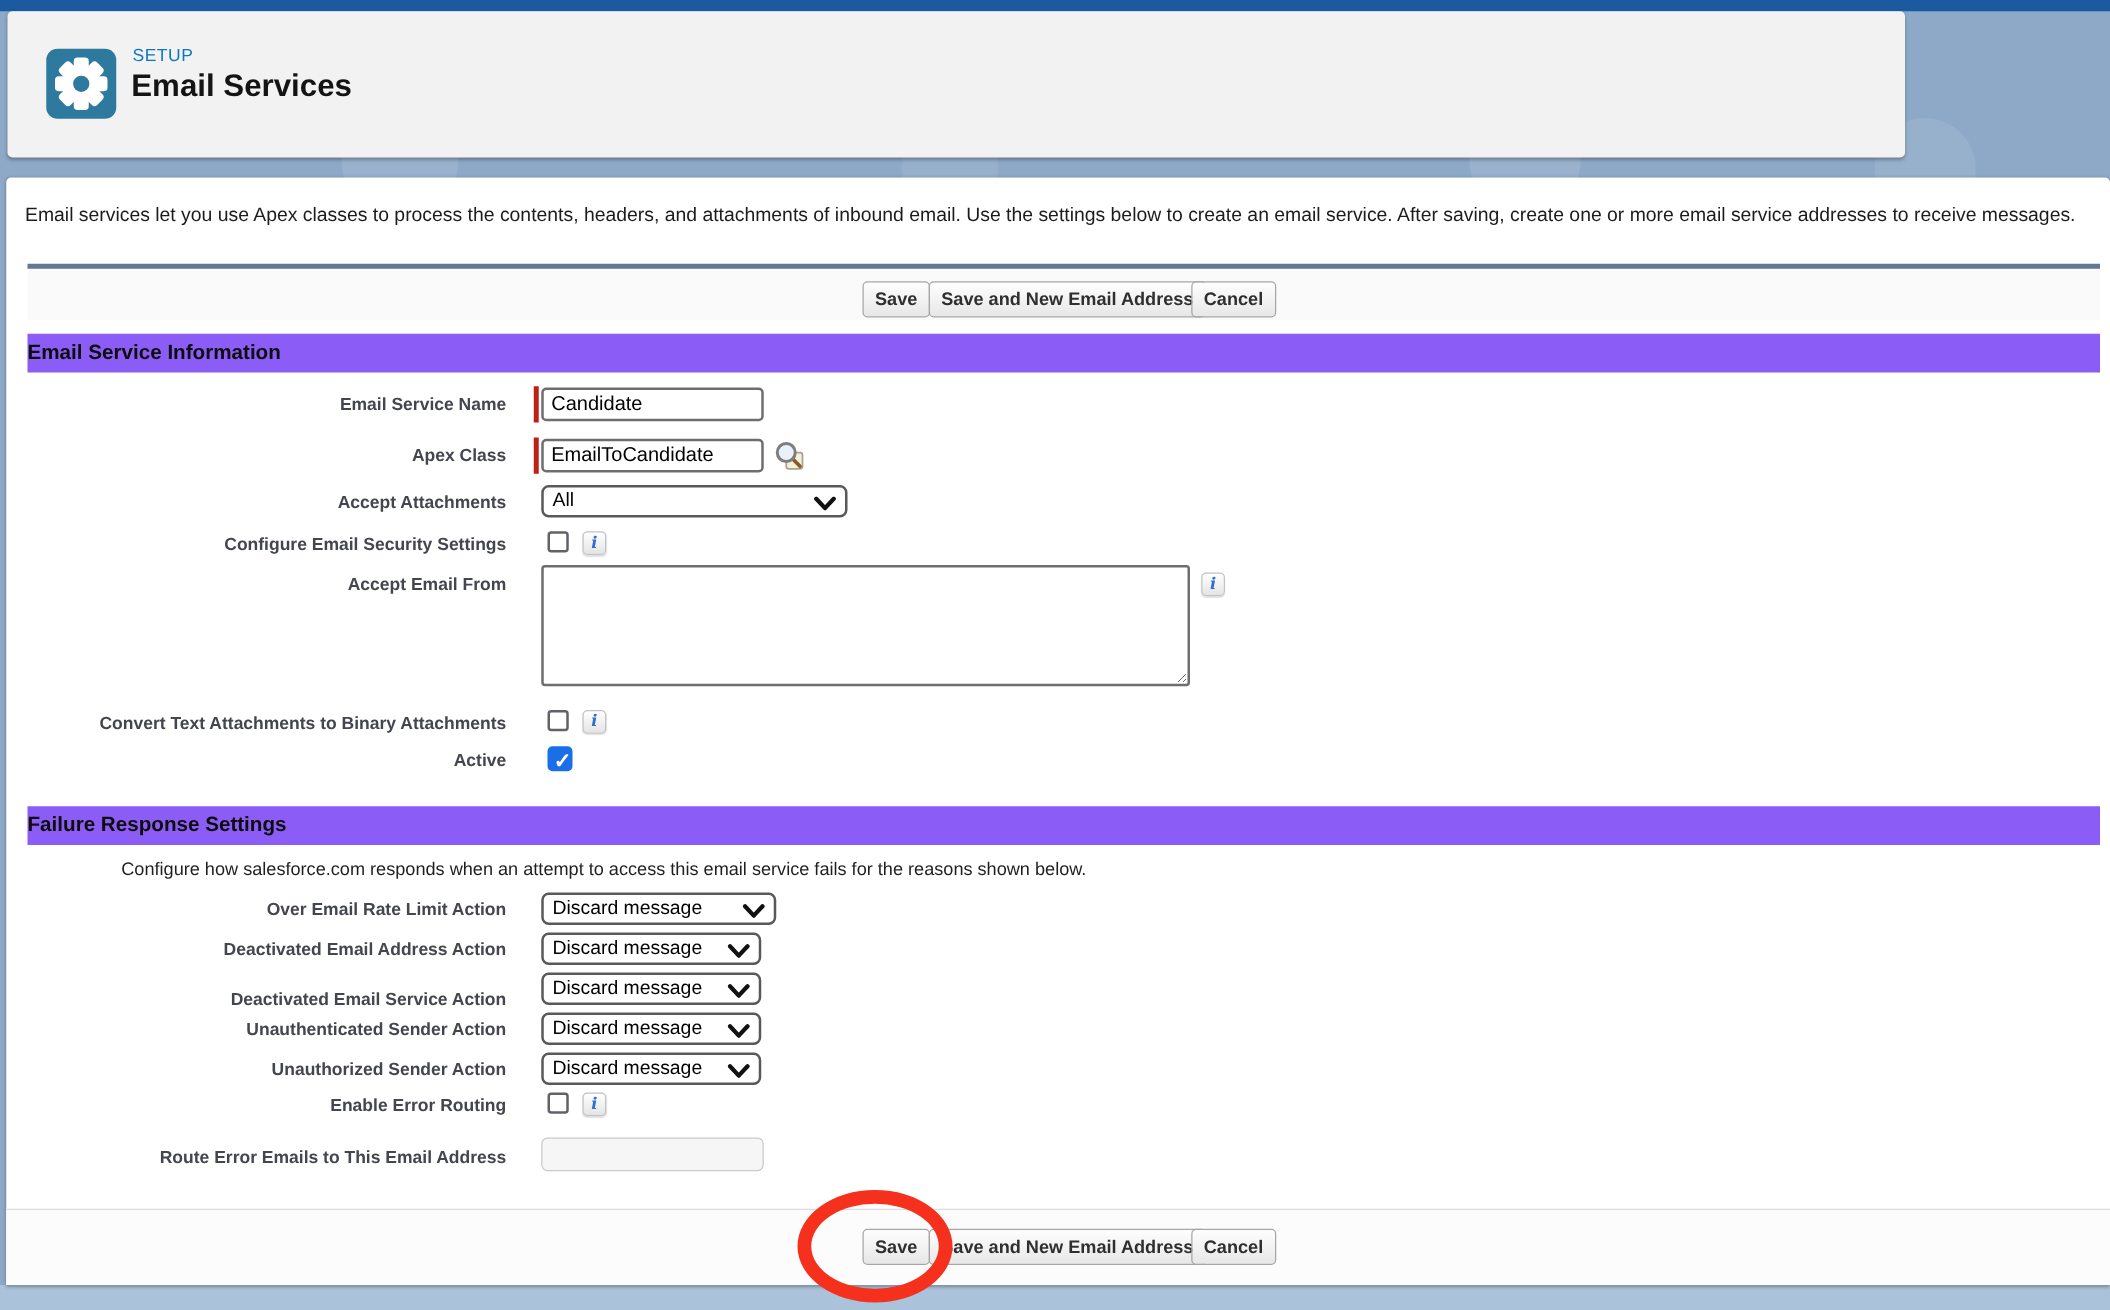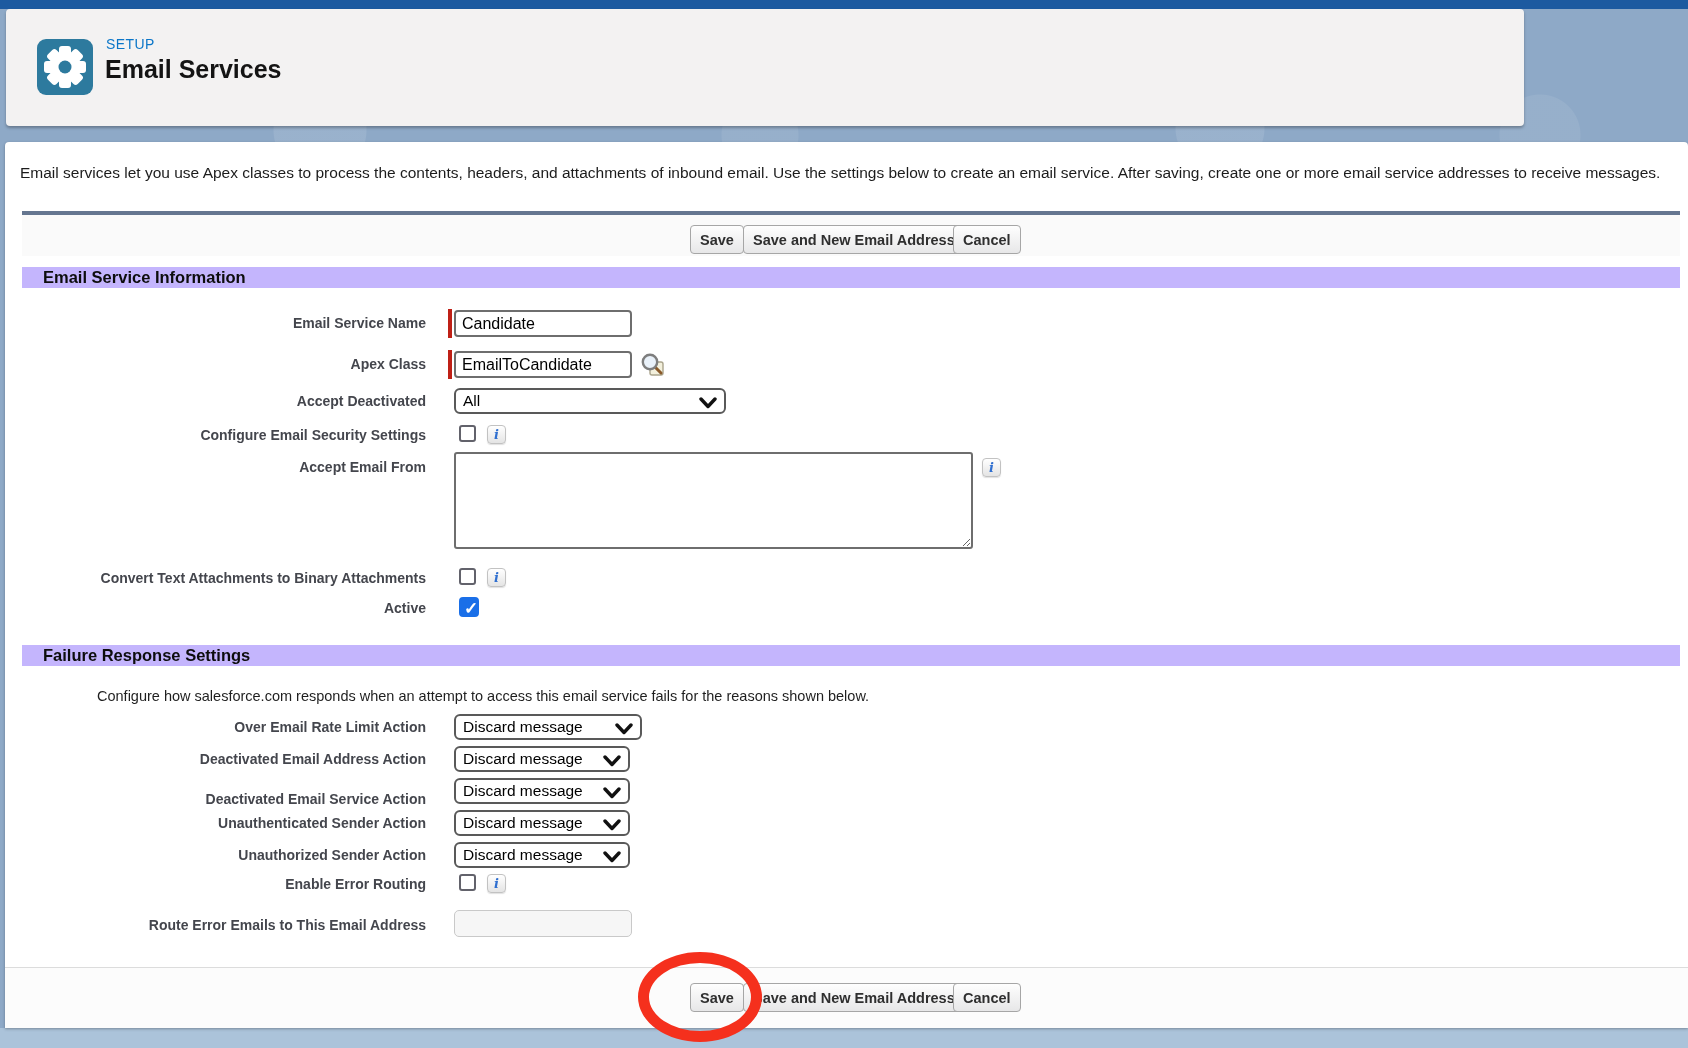--- a/index.html
+++ b/index.html
@@ -56,28 +56,28 @@
   .sfbtn {
     position:absolute; height:29px; padding:0 9px;
     background:linear-gradient(#fefefe,#e7e7e8);
     border:1px solid #a6a6a6; border-radius:4px;
     font-family:"Liberation Sans", sans-serif;
     font-size:14.5px; font-weight:bold; color:#2f2f2f; cursor:pointer;
   }
 
   
   .band {
-    position:absolute; left:17px; width:1658px; height:21px;
-    background:#c4b5fd; display:flex; align-items:center; padding-left:21px;
+    position:absolute; left:17px; width:1658px; height:31px;
+    background:#8b5cf6; display:flex; align-items:center; 
     font-size:16.5px; font-weight:bold; color:#0d0d0d;
   }
   .subdesc { position:absolute; left:47px; font-size:14.5px; color:#1f1f1f; white-space:nowrap; }
 
   
-  .frow { position:absolute; left:0; width:1660px; height:30px;margin-left:21px; }
+  .frow { position:absolute; left:0; width:1660px; height:30px; }
   .flabel {
     position:absolute; left:0; top:0; width:400px; text-align:right;
     font-size:14px; font-weight:bold; color:#44464d; line-height:17px;
   }
   .reqbar { position:absolute; left:422px; width:4px; height:29px; background:#bf2016; }
   .tinput {
     position:absolute; left:428px; width:178px; height:27px;
     border:2px solid #6e6e6e; border-radius:4px; background:#fff;
     font-family:"Liberation Sans", sans-serif; font-size:16px; color:#000; padding:0 6px;
   }
@@ -176,22 +176,22 @@
       <span class="lookup" style="left:614px; top:3px;">
         <svg width="26" height="26" viewBox="0 0 26 26">
           <rect x="10" y="10" width="13" height="13" rx="2" fill="#f3f0dc" stroke="#aaa48c" stroke-width="1.4"></rect>
           <line x1="14" y1="14" x2="21" y2="21" stroke="#8a5a2a" stroke-width="3" stroke-linecap="round"></line>
           <circle cx="10" cy="10" r="7.2" fill="#e9f1f9" stroke="#7e7e7e" stroke-width="2.4"></circle>
         </svg>
       </span>
     </div>
 
     <div class="frow" style="top:244px;">
-      <label class="flabel" style="top:7px;">Accept Deactivated</label>
-      <div class="sel" style="top:2px; width:272px;">
+      <label class="flabel" style="top:7px;">Accept Attachments</label>
+      <div class="sel" style="top:2px; width:245px;">
         <span>All</span>
         <svg width="18" height="12" viewBox="0 0 18 12">
           <path d="M2 2 L9 9.5 L16 2" fill="none" stroke="#111" stroke-width="3.4" stroke-linecap="round" stroke-linejoin="round"></path>
         </svg>
       </div>
     </div>
 
     <div class="frow" style="top:281px;">
       <label class="flabel" style="top:4px;">Configure Email Security Settings</label>
       <span class="cb" style="top:2px;">

